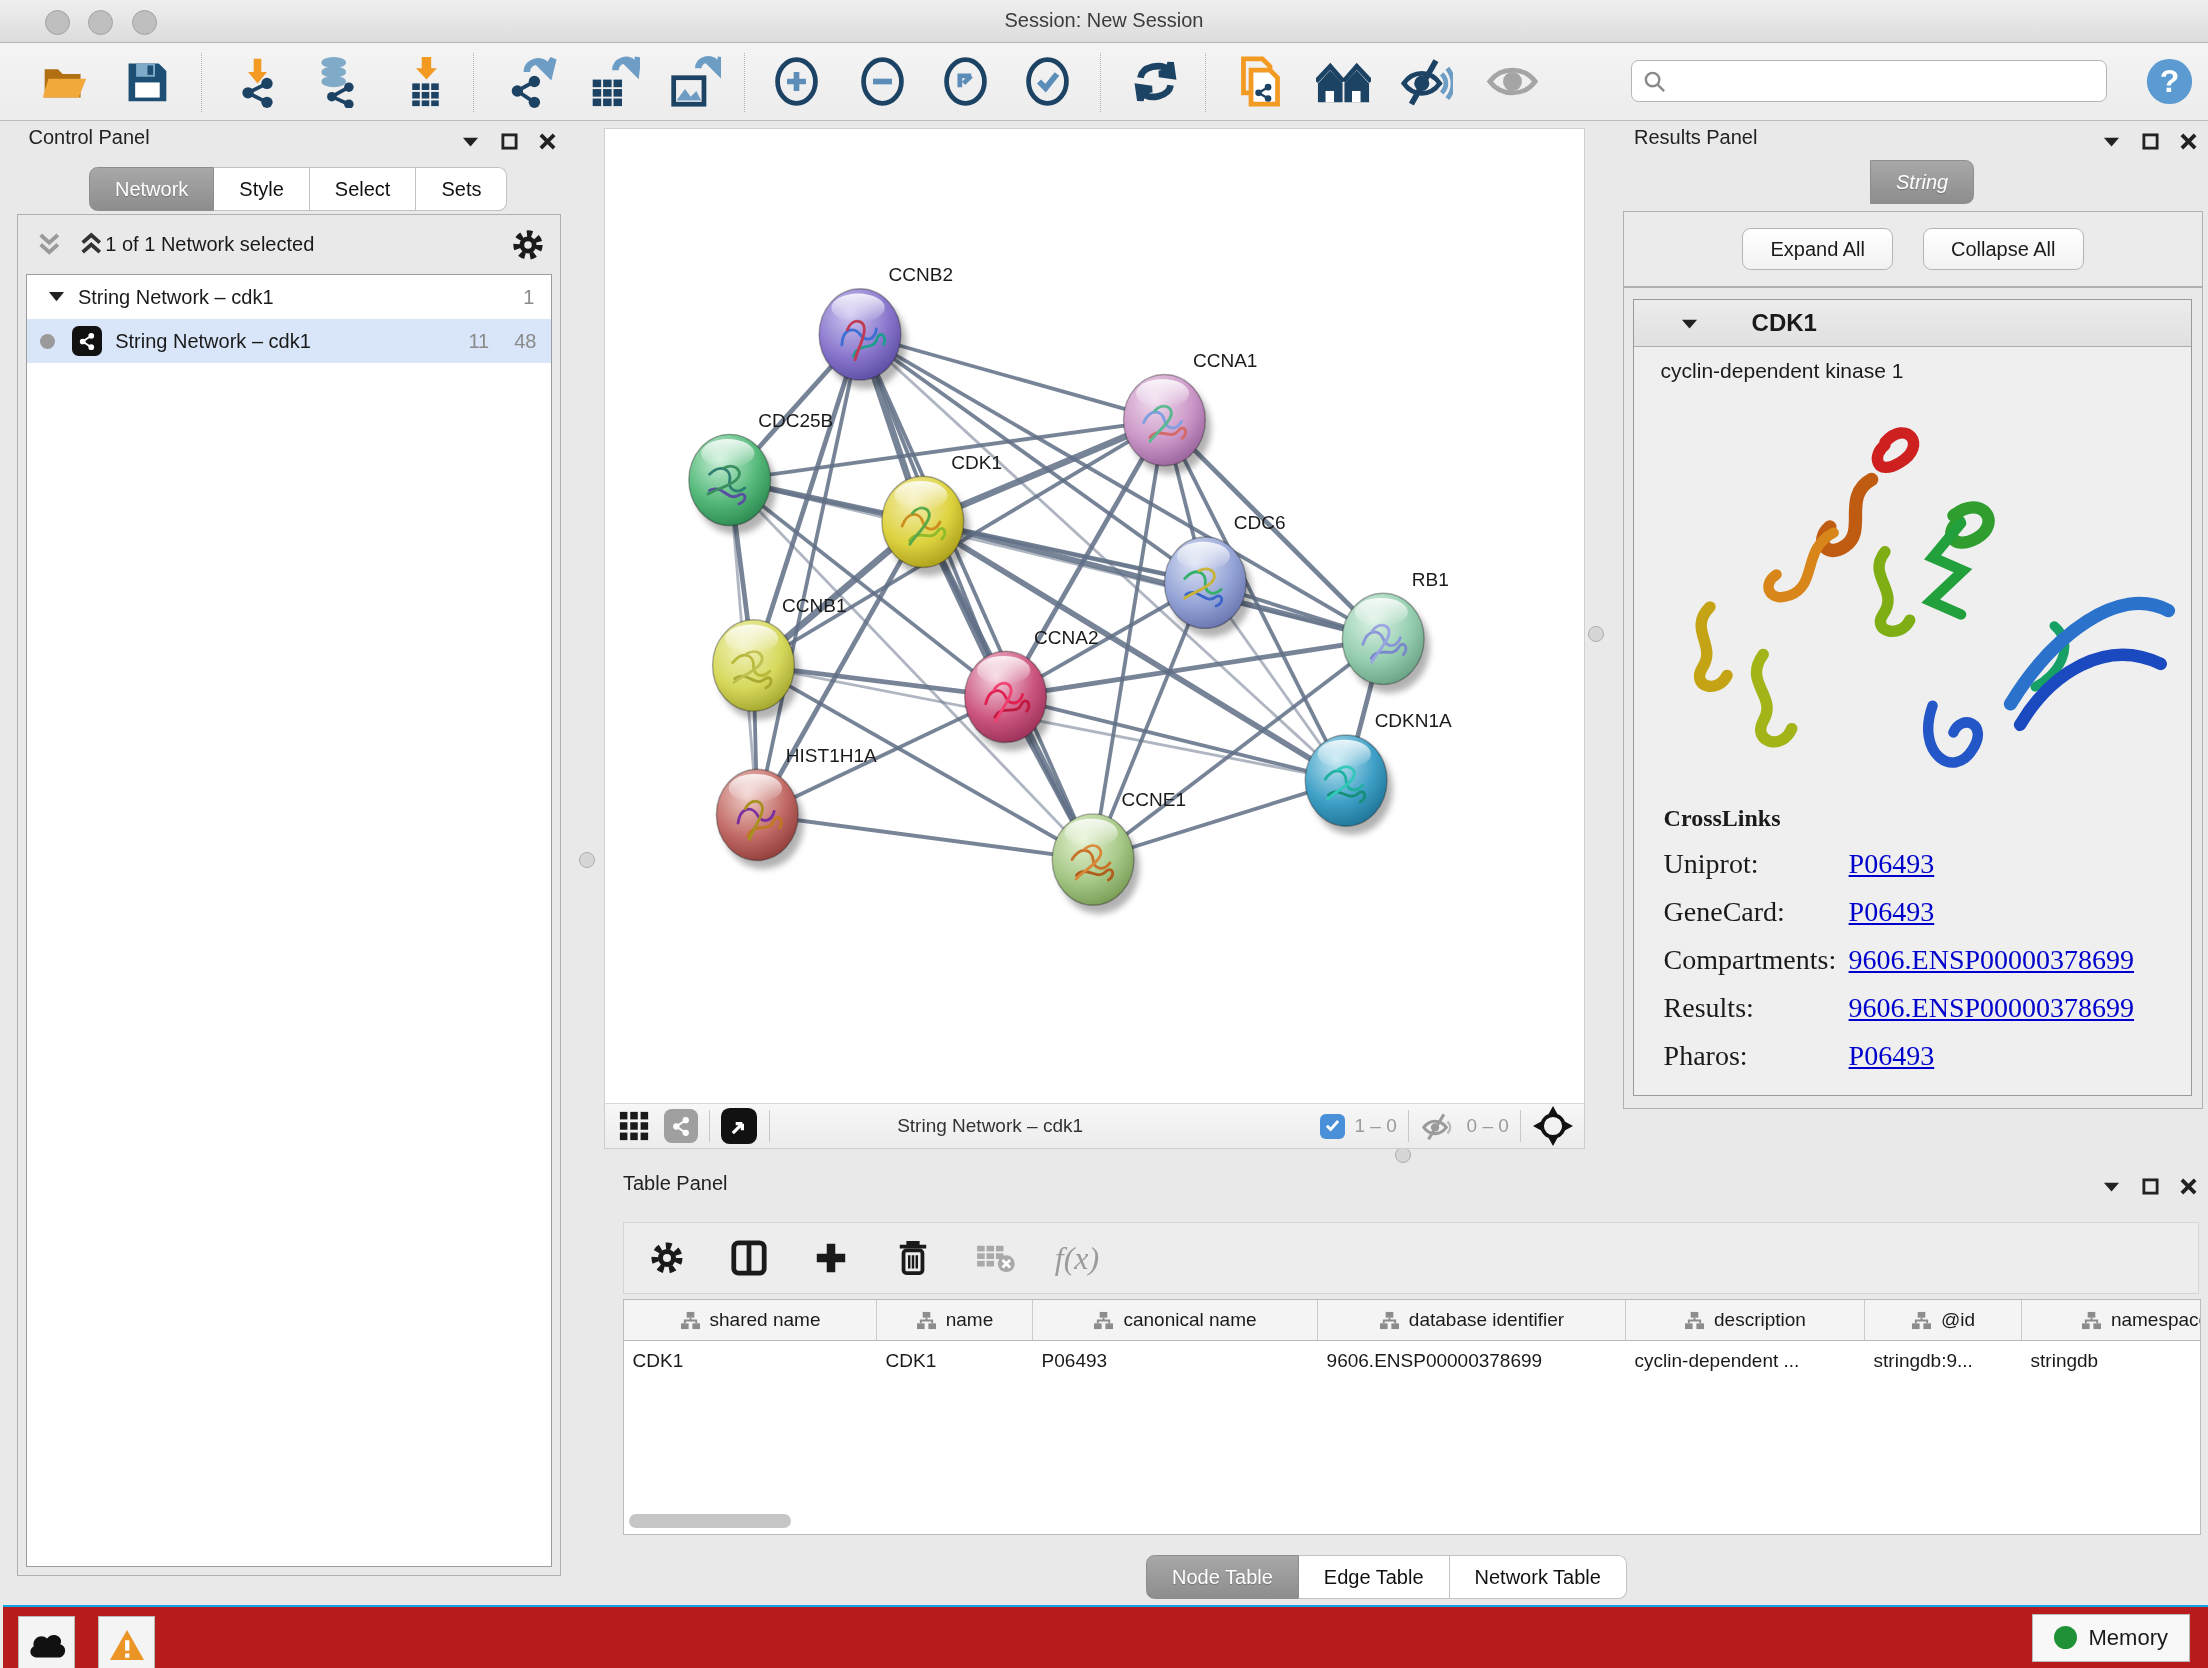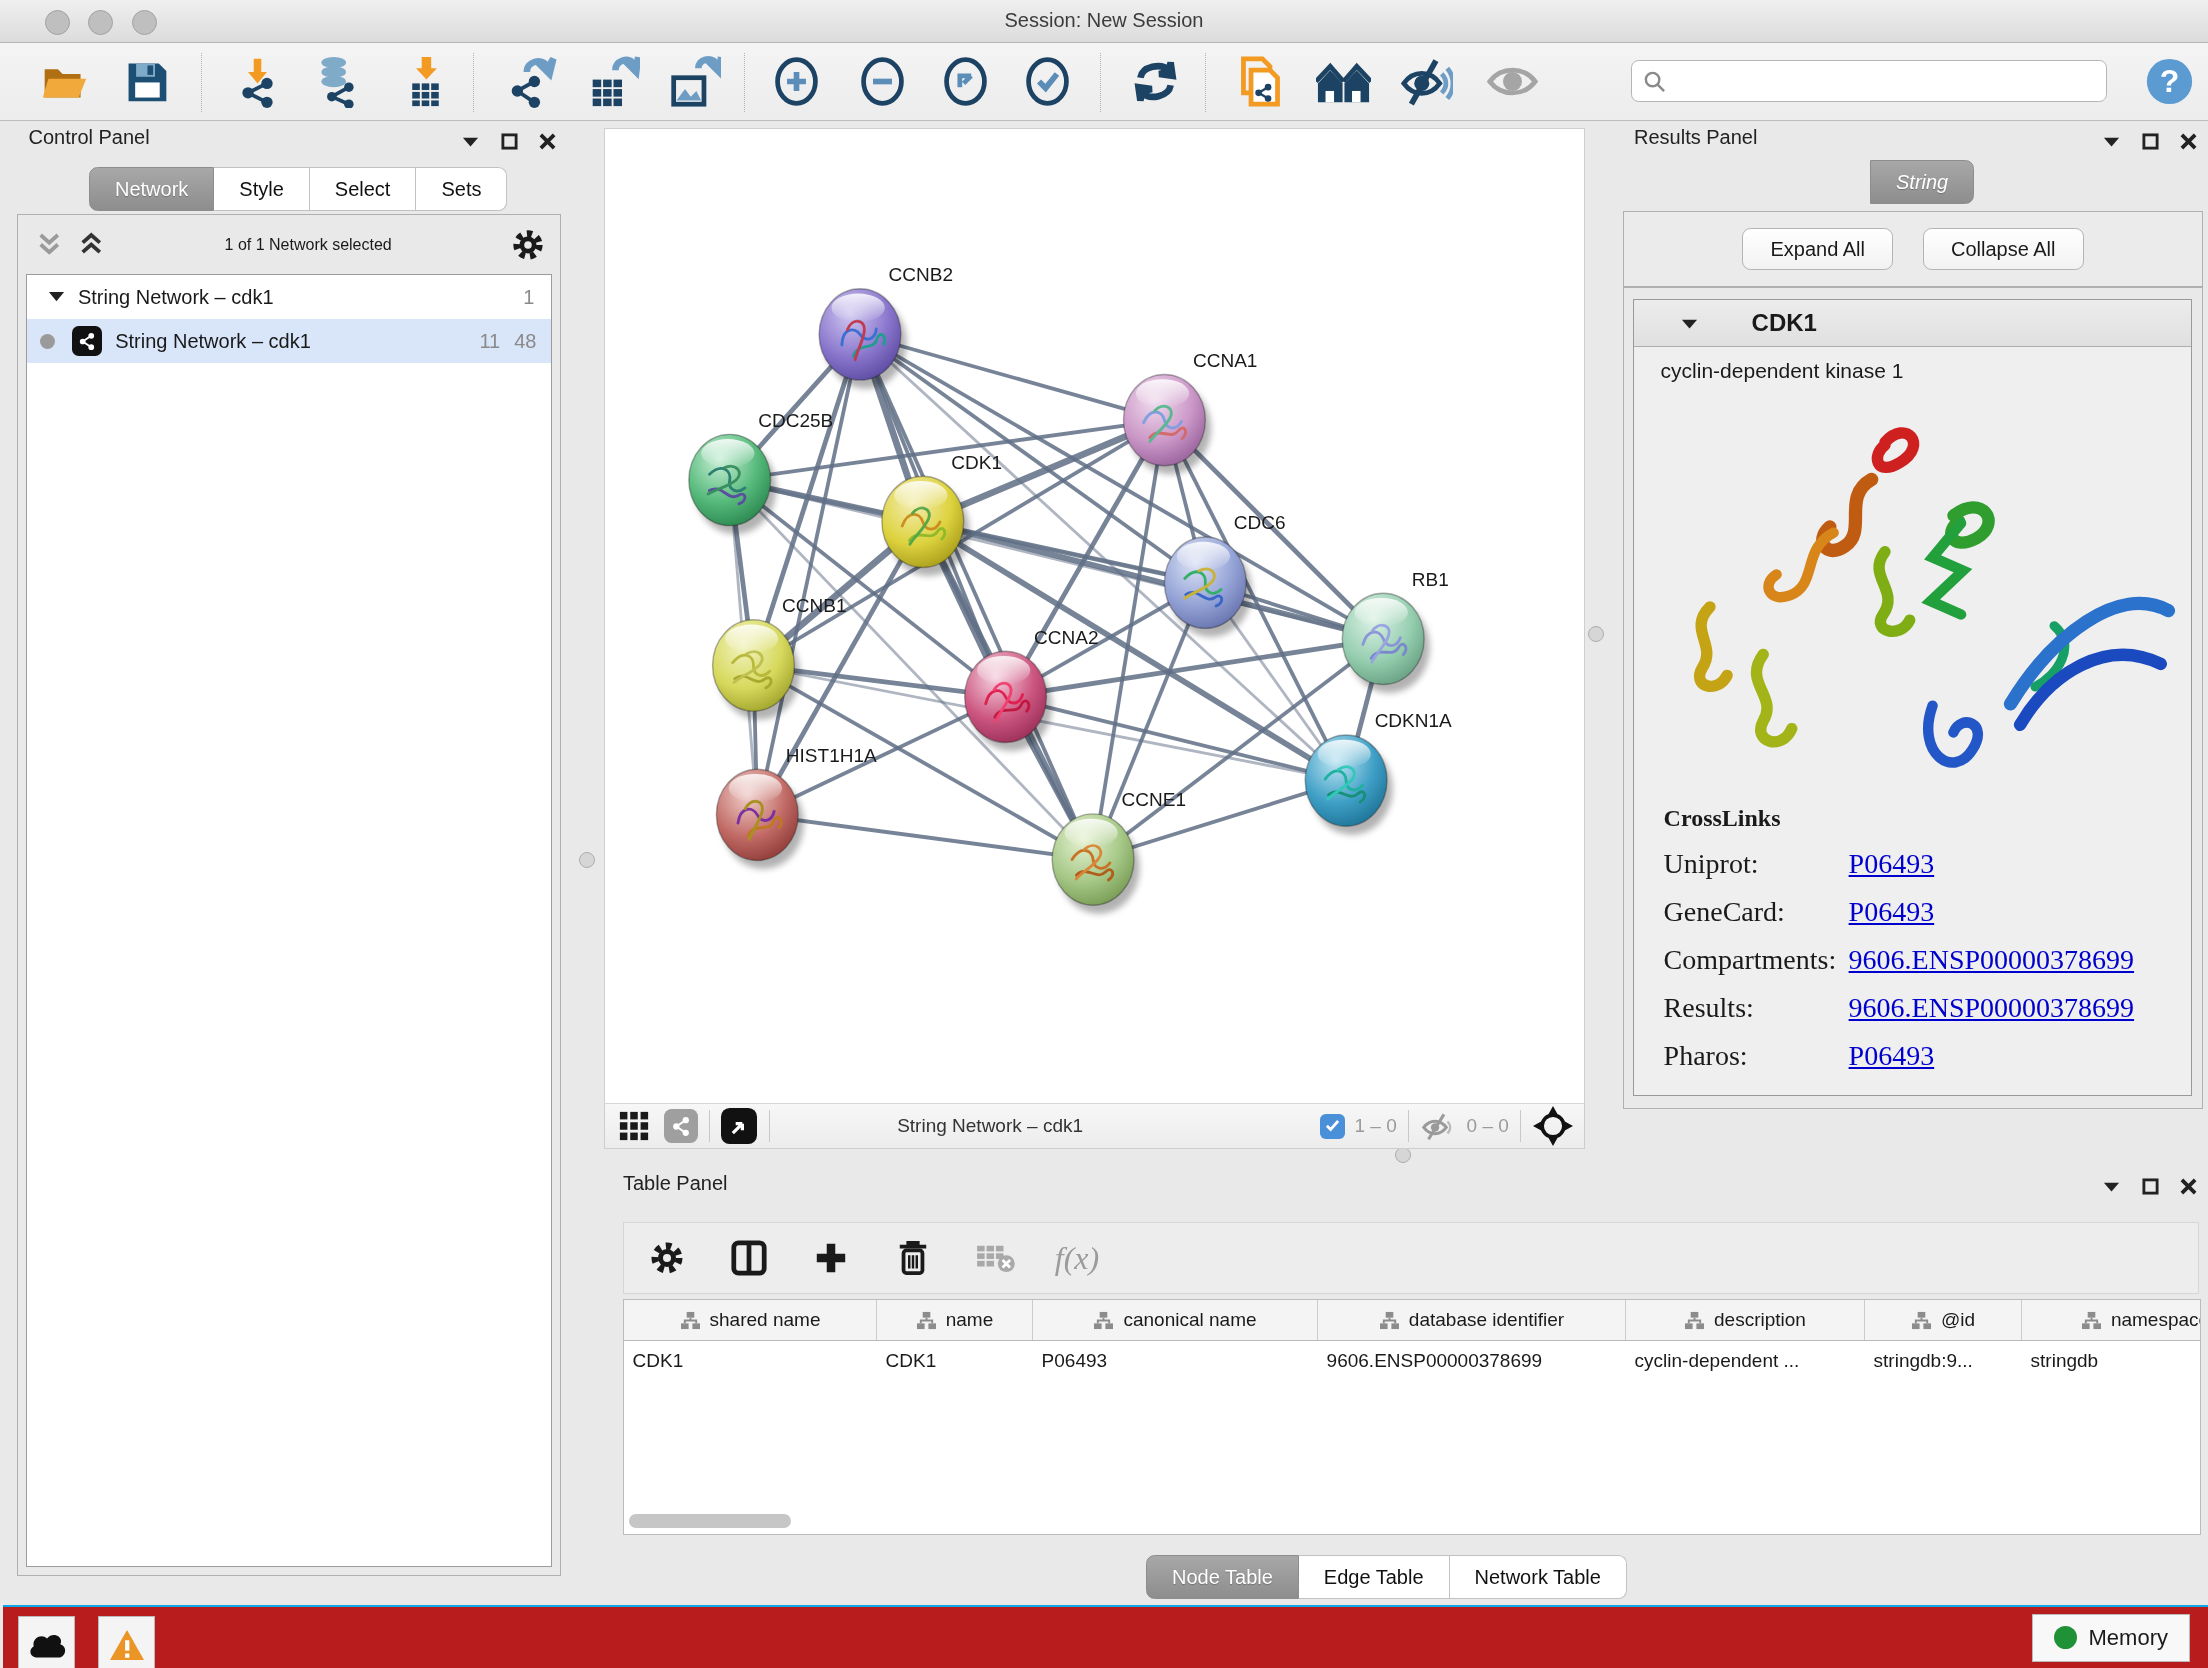--- a/index.html
+++ b/index.html
@@ -279,21 +279,21 @@
     </div>
 
   <div class="abs cp-box">
     <div class="cp-subrow">
       <svg width="28.5" height="27" viewBox="0 0 30 28" style="margin-left:17px">
           <path d="M6 4 L15 12 L24 4 M6 14 L15 22 L24 14" fill="none" stroke="#9a9a9a" stroke-width="4"></path>
         </svg>
       <svg width="28.5" height="27" viewBox="0 0 30 28" style="margin-left:13.3px">
           <path d="M6 12 L15 4 L24 12 M6 22 L15 14 L24 22" fill="none" stroke="#333" stroke-width="4"></path>
         </svg>
-      <div style="flex:1;text-align:center;font-size:16px;">1 of 1 Network selected</div>
+      <div style="flex:1;font-size:20px;">1 of 1 Network selected</div>
       <svg width="34" height="34" viewBox="0 0 36 36" style="margin-right:15px">
           <circle cx="18" cy="18" r="9" fill="#1a1a1a"></circle>
           <circle cx="18" cy="18" r="12" fill="none" stroke="#1a1a1a" stroke-width="7" stroke-dasharray="5.5 5.5"></circle>
           <circle cx="18" cy="18" r="4" fill="#e9e9e9"></circle>
         </svg>
     </div>
     <div class="cp-tree">
       <div class="tree-row">
         <svg width="17" height="13.3" viewBox="0 0 18 14" style="margin:0 13.3px 0 21px">
             <path d="M1 2 L17 2 L9 12 Z" fill="#222"></path>
@@ -308,21 +308,21 @@
               <g fill="#fff">
                 <circle cx="6" cy="10" r="3"></circle>
                 <circle cx="15" cy="4" r="3"></circle>
                 <circle cx="15" cy="16" r="3"></circle>
                 <path d="M6 10 L15 4 M6 10 L15 16" stroke="#fff" stroke-width="2"></path>
               </g>
             </svg>
         </span>
         <span style="margin-left:13.3px">String Network – cdk1</span>
         <span class="cnt" style="margin-left:auto">11</span>
-        <span class="cnt" style="margin:0 15px 0 14px">48</span>
+        <span class="cnt" style="margin:0 15px 0 25px">48</span>
       </div>
     </div>
   </div>
 
   <span class="knob" style="left:579px;top:852px"></span>
   <span class="knob" style="left:1588px;top:626px"></span>
   <span class="knob" style="left:1395px;top:1147px"></span>
 
   <div class="abs netview">
     <svg id="net-svg" width="979" height="975" viewBox="0 0 1029 1025">

